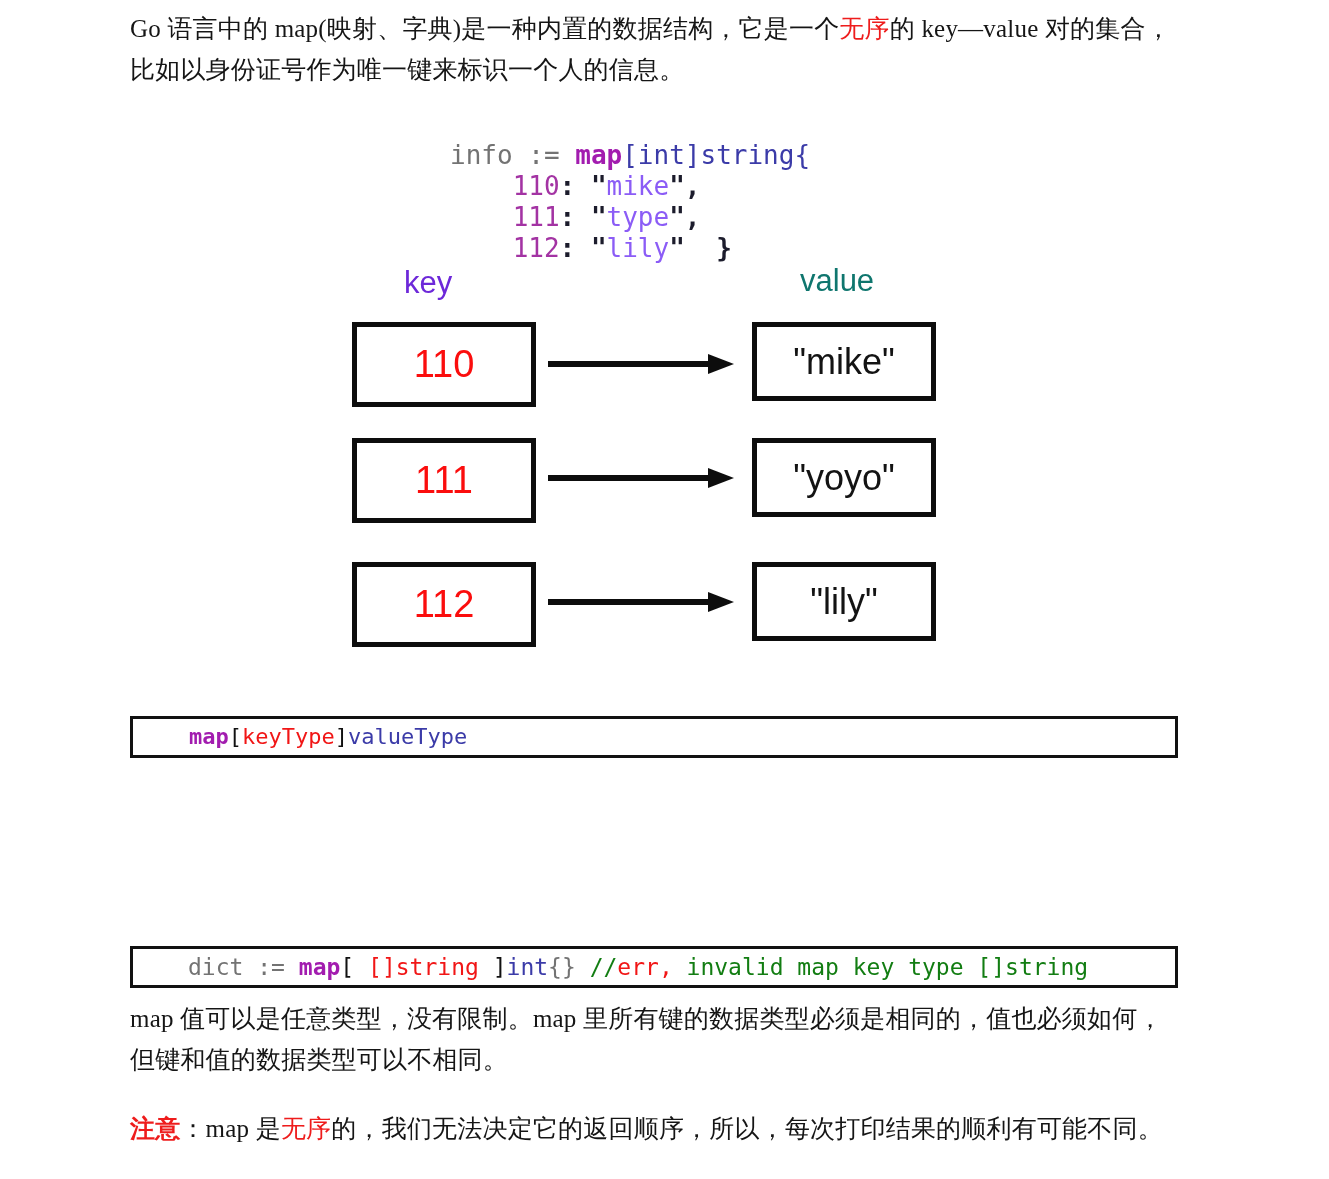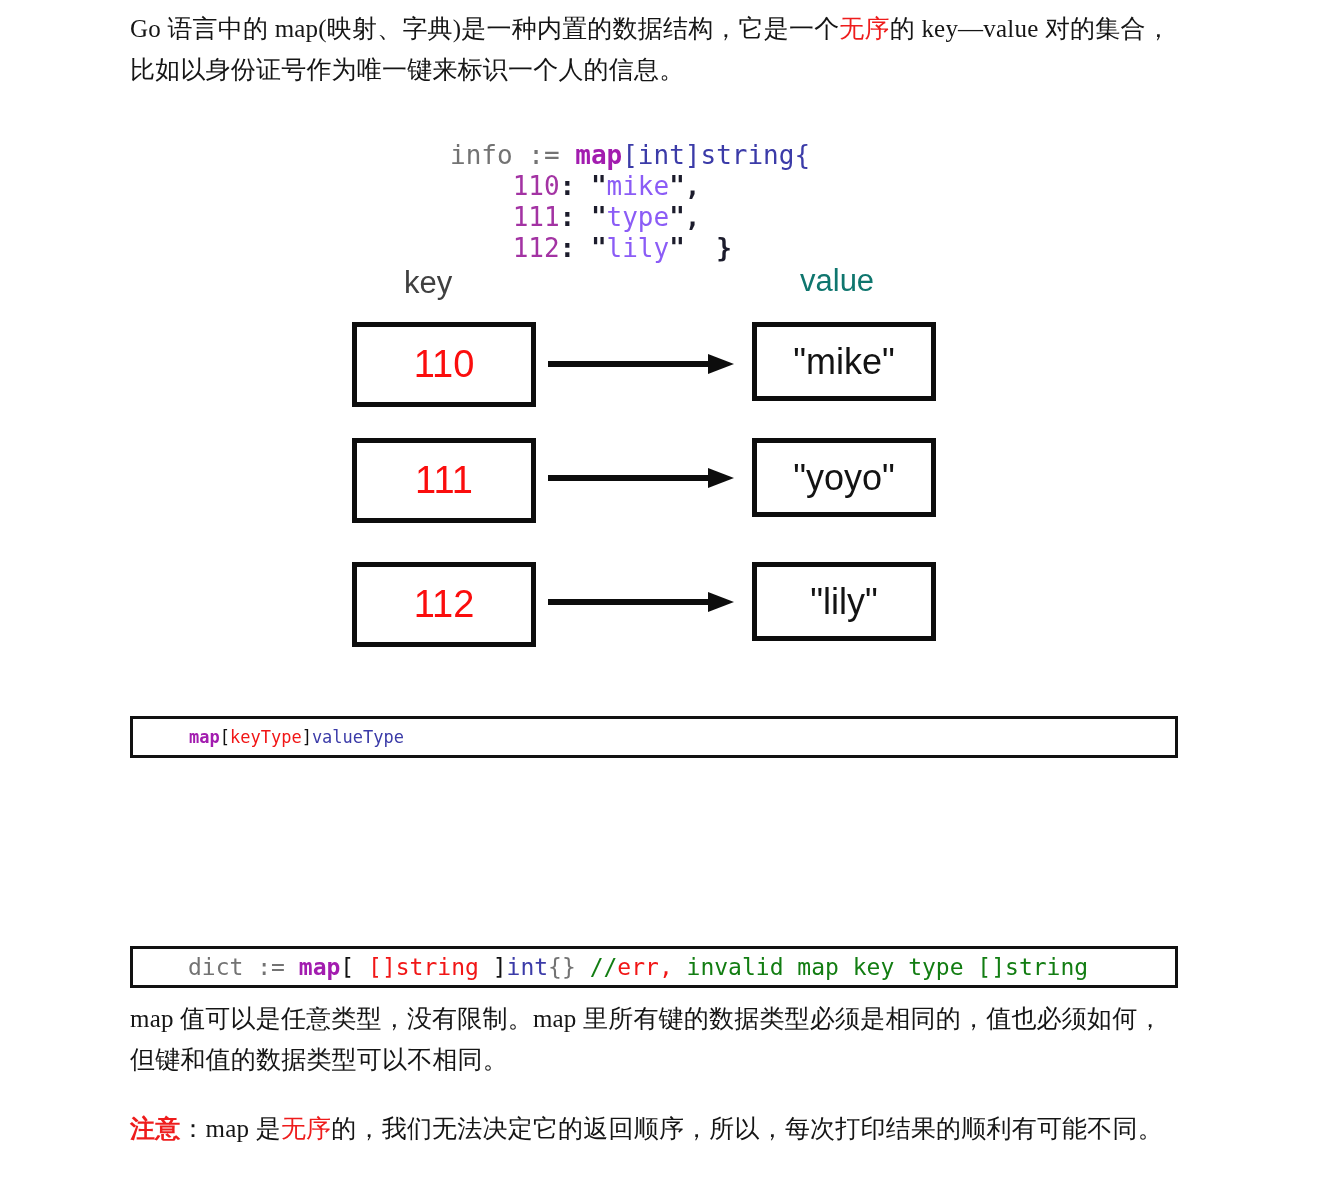--- a/index.html
+++ b/index.html
@@ -46,21 +46,21 @@
     border: 3px solid #111111;
     background: #ffffff;
     box-sizing: border-box;
     font-family: "DejaVu Sans Mono", "Liberation Mono", monospace;
     white-space: pre;
     overflow: hidden;
   }
   #codebox-format {
     left: 130px; top: 716px;
     width: 1048px; height: 42px;
-    font-size: 17px;
+    font-size: 22px;
     line-height: 36px;
     padding-left: 56px;
   }
   #codebox-dict {
     left: 130px; top: 914px;
     width: 1048px; height: 42px;
     font-size: 23px;
     line-height: 36px;
     padding-left: 55px;
     margin-top: 32px;
@@ -93,21 +93,21 @@
     left: 0; top: 0;
     width: 1329px; height: 1179px;
     pointer-events: none;
   }
   .dg-label {
     position: absolute;
     font-family: "Liberation Sans", "DejaVu Sans", sans-serif;
     font-size: 31px;
     line-height: 34px;
   }
-  #label-key   { left: 404px; top: 266px; color: #404040; }
+  #label-key   { left: 404px; top: 266px; color: #6d28d9; }
   #label-value { left: 800px; top: 264px; color: #0f766e; }
 
   .box {
     position: absolute;
     border: 5px solid #0d0d0d;
     background: #ffffff;
     box-sizing: border-box;
     display: flex;
     align-items: center;
     justify-content: center;

